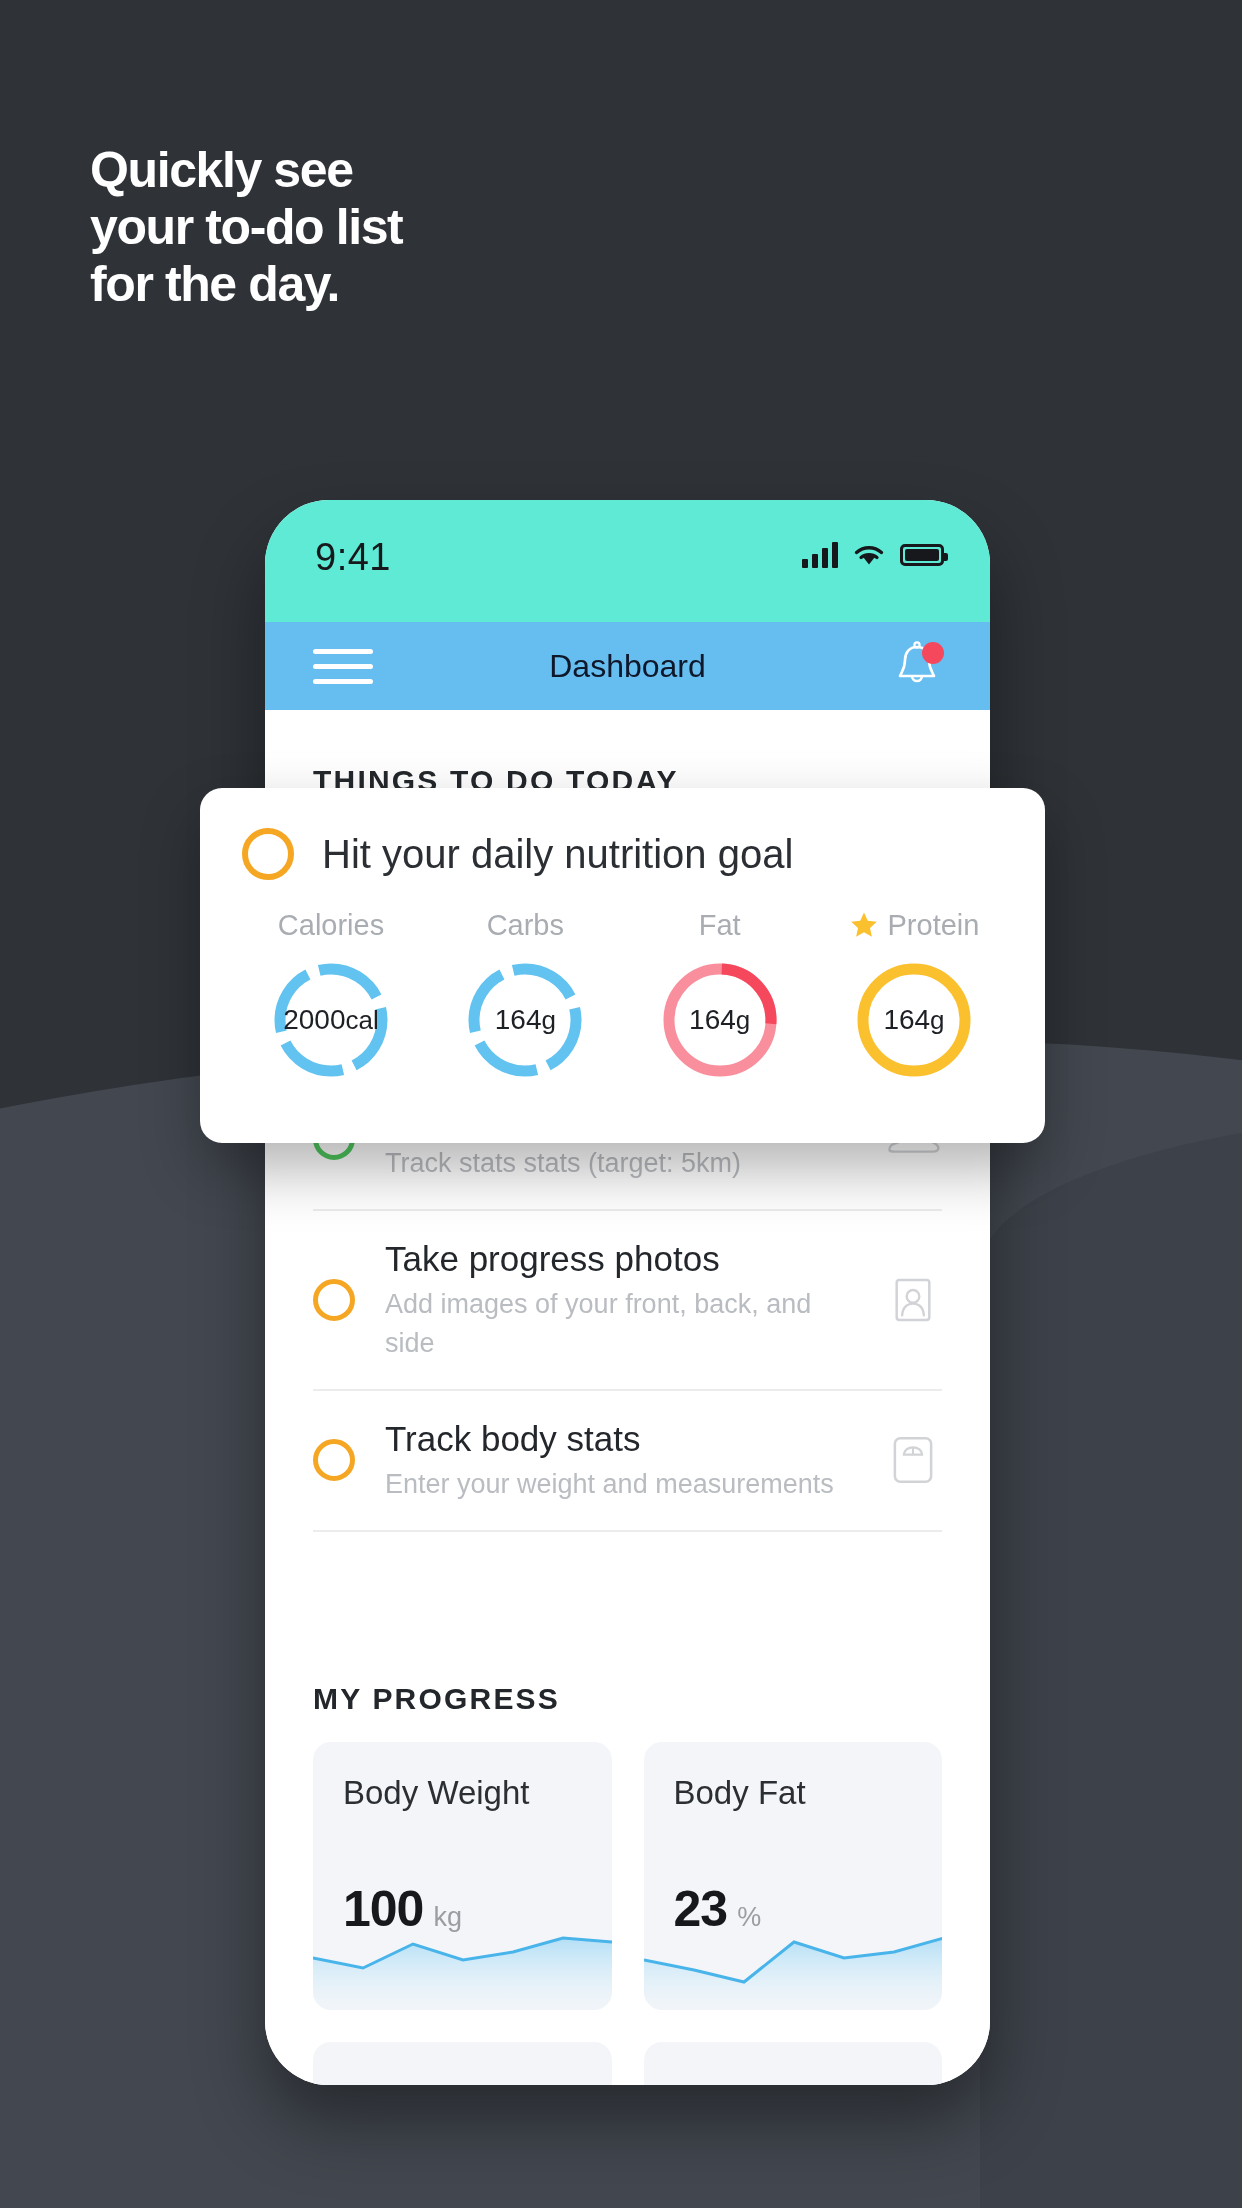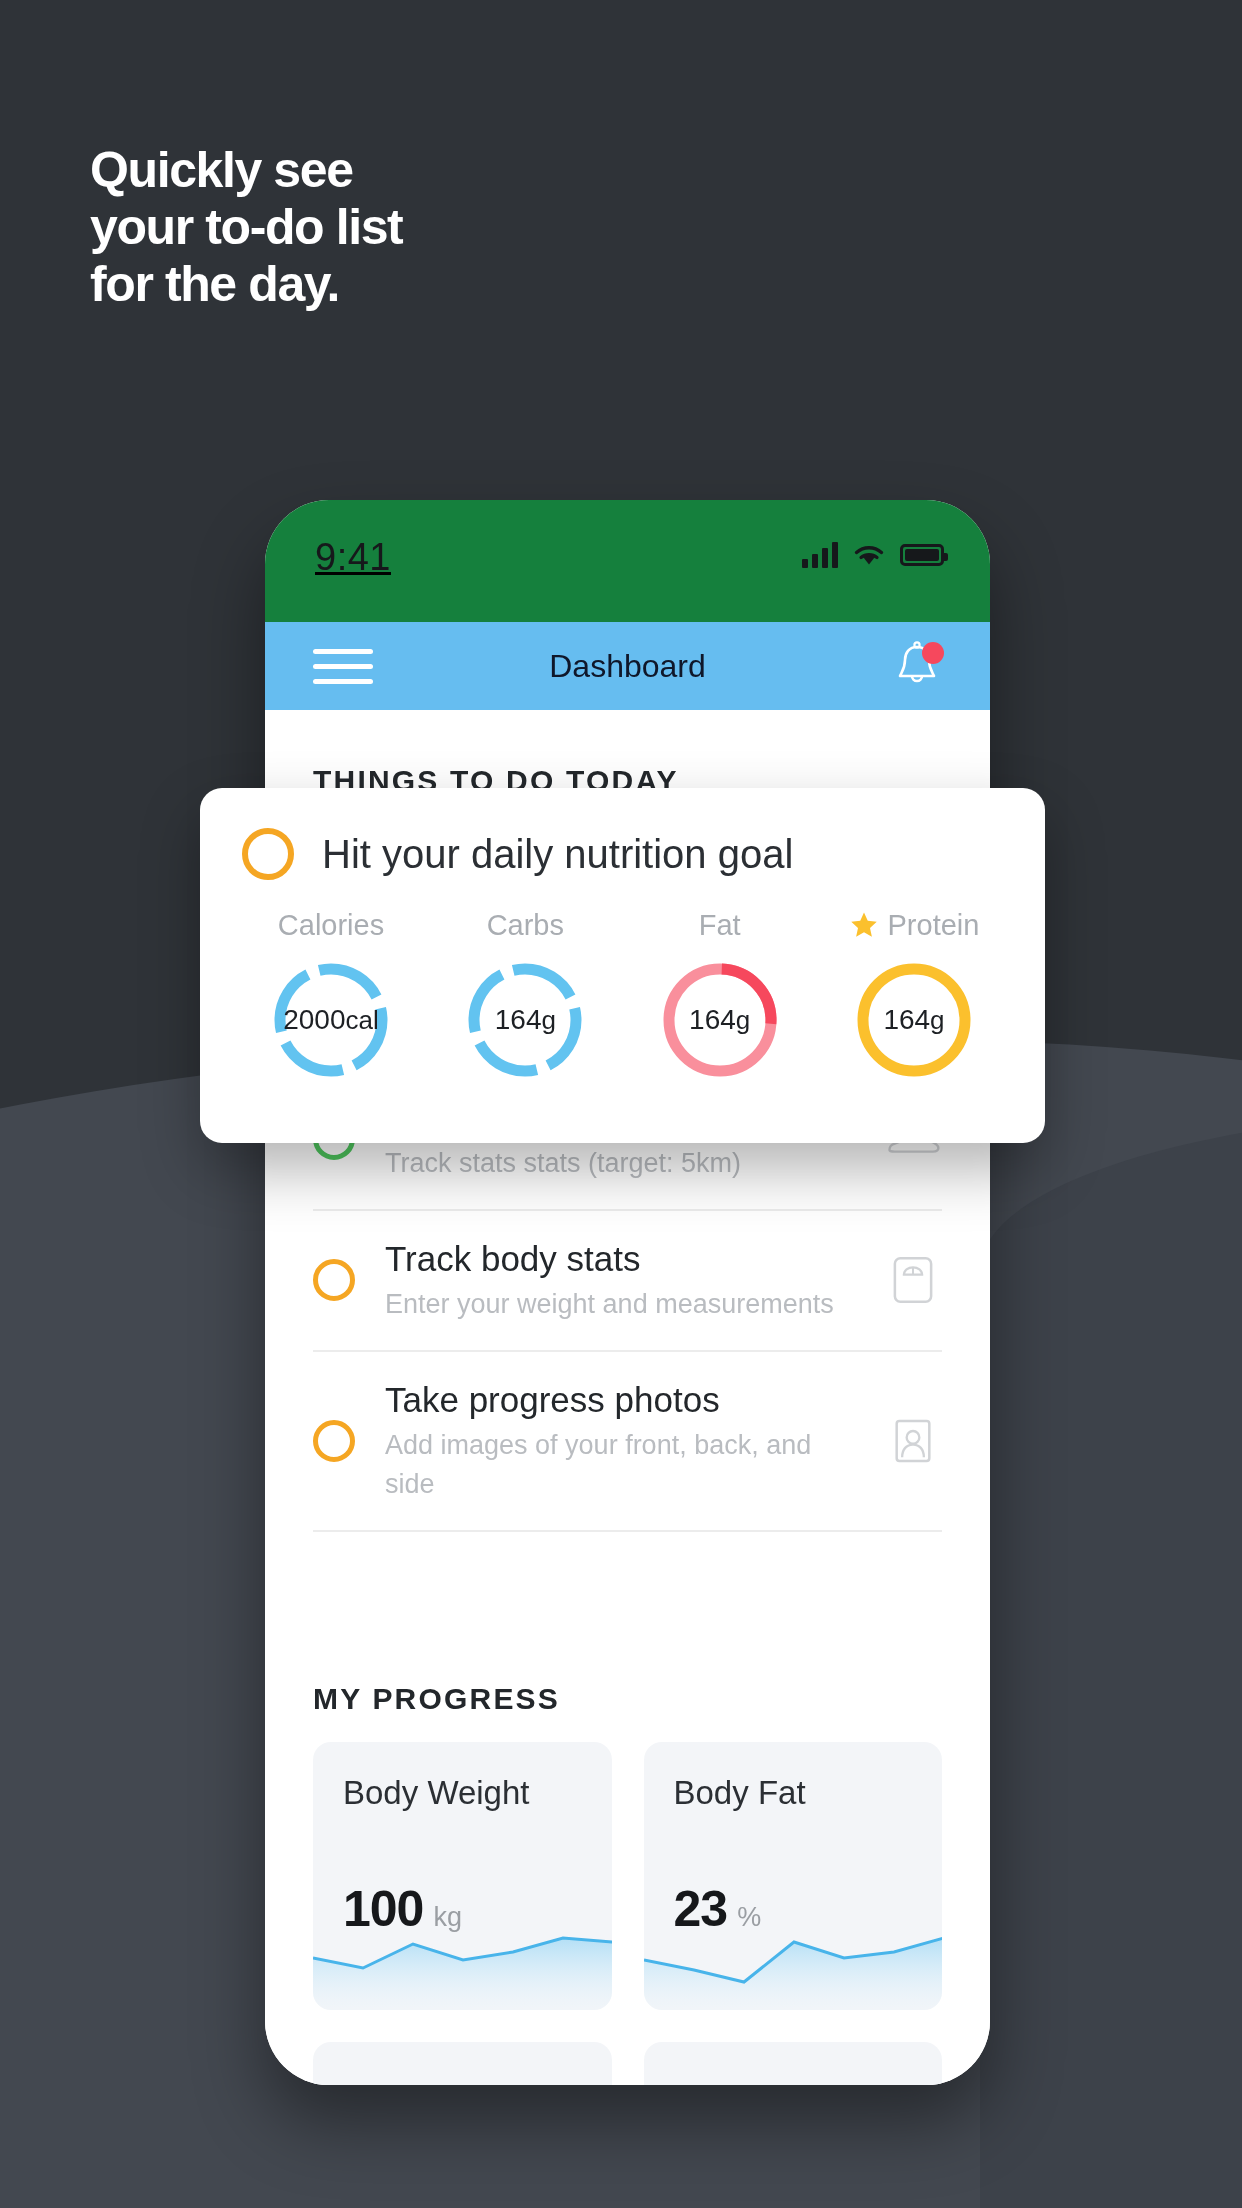--- a/index.html
+++ b/index.html
@@ -43,24 +43,23 @@
     position:absolute; left:265px; top:500px;
     width:725px; height:1585px;
     background:#ffffff;
     border-radius:64px;
     overflow:hidden;
     box-shadow:0 38px 70px rgba(0,0,0,.42);
   }
 
   
   #statusbar{
-    height:122px; background:#15803d;
+    height:122px; background:#5eead4;
     display:flex; align-items:flex-start; justify-content:space-between;
     padding:36px 46px 0 50px;
-    text-decoration:underline;
   }
   #clock{ font-size:38px; color:#16181b; letter-spacing:.5px; }
   #status-icons{ display:flex; align-items:center; gap:14px; padding-top:6px; }
 
   .bars{ display:flex; align-items:flex-end; gap:4px; height:26px; }
   .bars i{ display:block; width:6px; background:#16181b; border-radius:1px; }
   .bars i:nth-child(1){height:9px}
   .bars i:nth-child(2){height:14px}
   .bars i:nth-child(3){height:20px}
   .bars i:nth-child(4){height:26px}
@@ -237,40 +236,40 @@
         </div>
         <svg class="task-icon" viewBox="0 0 64 64">
           <path d="M6 44 c0 -4 2 -6 6 -7 c8 -2 12 -6 16 -12 c3 -5 6 -8 10 -6 c2 1 2 4 2 7 c0 4 4 6 10 8 c6 2 10 4 10 8 c0 3 -2 4 -6 4 H12 c-4 0 -6 -1 -6 -2 z" fill="none" stroke="#9aa0a6" stroke-width="2.6" stroke-linejoin="round"></path>
           <path d="M28 31 l5 4 M34 26 l5 5" stroke="#9aa0a6" stroke-width="2.4" fill="none" stroke-linecap="round"></path>
         </svg>
       </div>
 
       <div class="task">
         <div class="ring amber"></div>
         <div class="task-text">
+          <div class="task-title">Take progress photos</div>
+          <div class="task-sub">Add images of your front, back, and side</div>
+        </div>
+        <svg class="task-icon" viewBox="0 0 64 64">
+          <rect x="14" y="10" width="36" height="44" rx="3" fill="none" stroke="#9aa0a6" stroke-width="2.8"></rect>
+          <circle cx="32" cy="28" r="7" fill="none" stroke="#9aa0a6" stroke-width="2.6"></circle>
+          <path d="M20 50 c0 -9 5 -14 12 -14 c7 0 12 5 12 14" fill="none" stroke="#9aa0a6" stroke-width="2.6"></path>
+        </svg>
+      </div>
+
+      <div class="task">
+        <div class="ring amber"></div>
+        <div class="task-text">
           <div class="task-title">Track body stats</div>
           <div class="task-sub">Enter your weight and measurements</div>
         </div>
         <svg class="task-icon" viewBox="0 0 64 64">
           <rect x="12" y="8" width="40" height="48" rx="6" fill="none" stroke="#9aa0a6" stroke-width="2.8"></rect>
           <path d="M22 26 a10 8 0 0 1 20 0 z" fill="none" stroke="#9aa0a6" stroke-width="2.6"></path>
           <line x1="32" y1="18" x2="32" y2="26" stroke="#9aa0a6" stroke-width="2.2"></line>
-        </svg>
-      </div>
-
-      <div class="task">
-        <div class="ring amber"></div>
-        <div class="task-text">
-          <div class="task-title">Take progress photos</div>
-          <div class="task-sub">Add images of your front, back, and side</div>
-        </div>
-        <svg class="task-icon" viewBox="0 0 64 64">
-          <rect x="14" y="10" width="36" height="44" rx="3" fill="none" stroke="#9aa0a6" stroke-width="2.8"></rect>
-          <circle cx="32" cy="28" r="7" fill="none" stroke="#9aa0a6" stroke-width="2.6"></circle>
-          <path d="M20 50 c0 -9 5 -14 12 -14 c7 0 12 5 12 14" fill="none" stroke="#9aa0a6" stroke-width="2.6"></path>
         </svg>
       </div>
     </div>
 
     <div class="section-label" id="progress-label">MY PROGRESS</div>
 
     <div id="progress-grid">
 
       <div class="pcard">
         <h4>Body Weight</h4>

